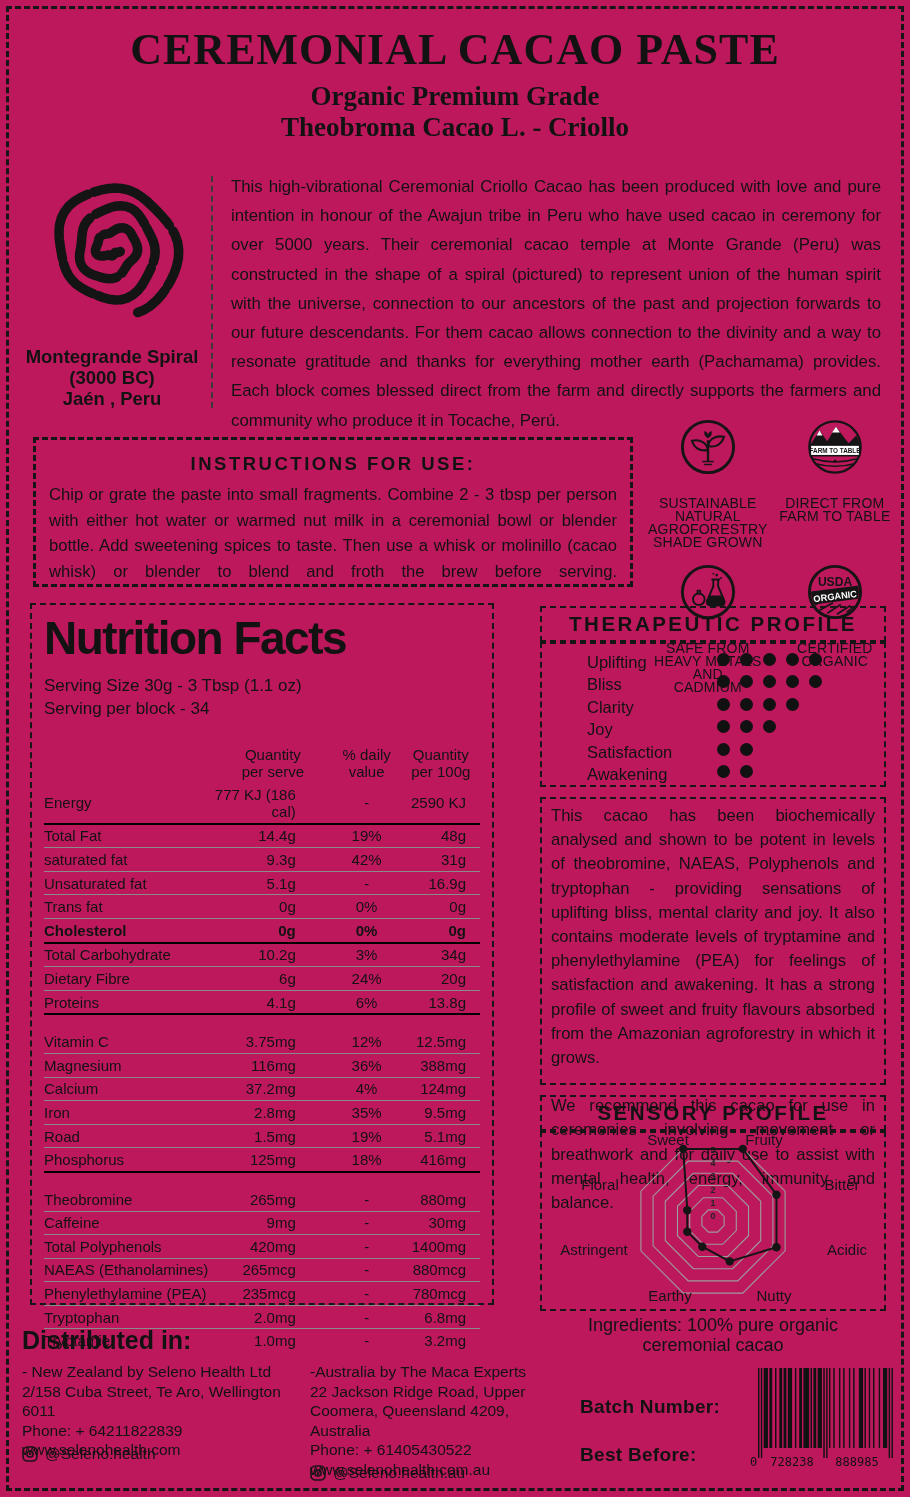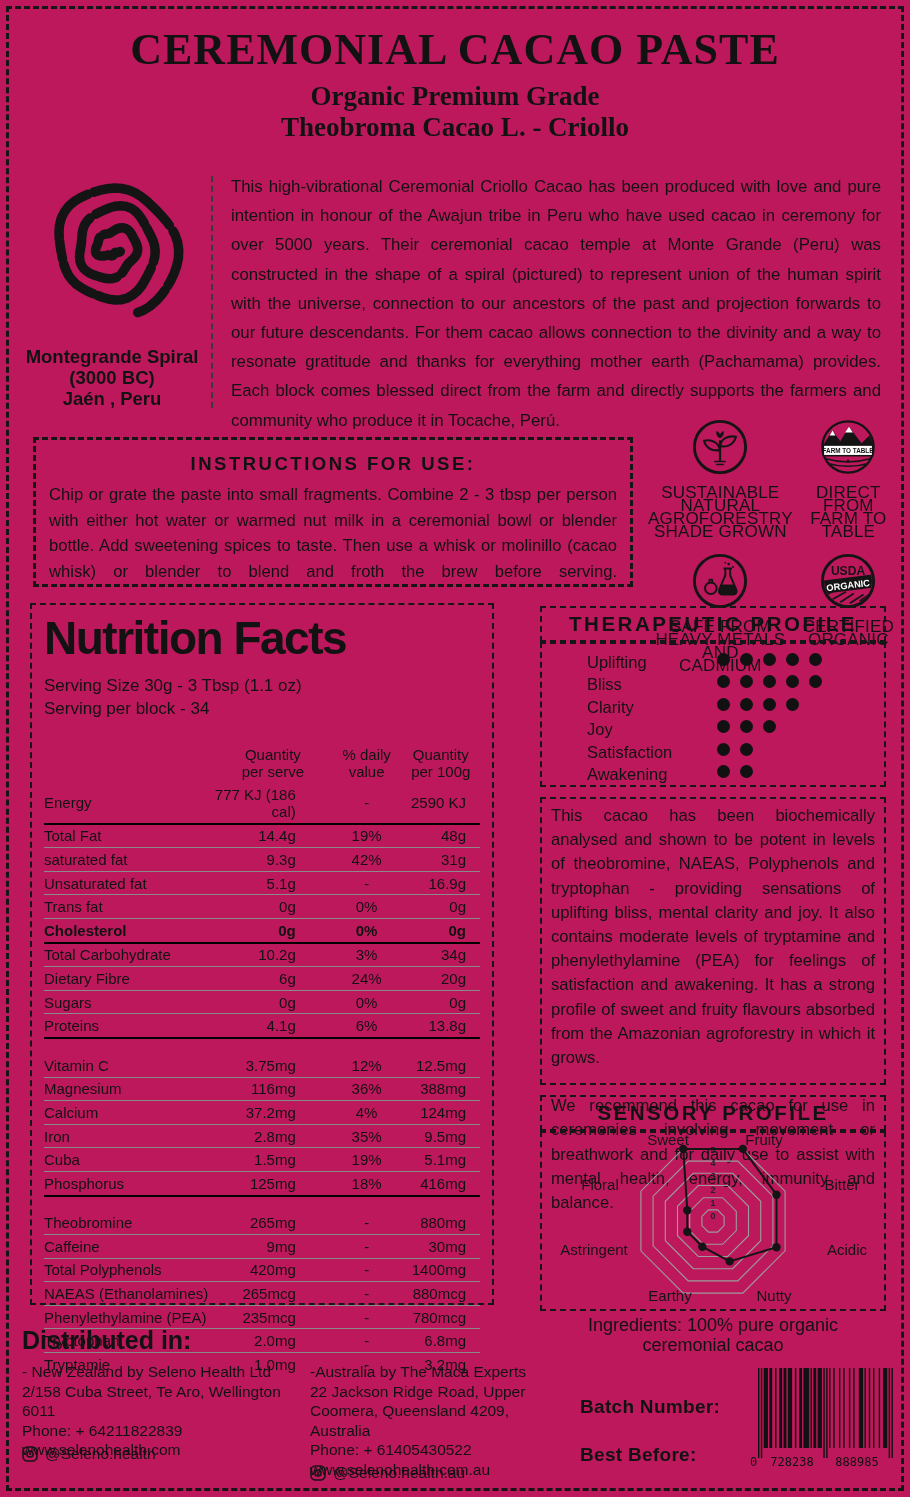--- a/index.html
+++ b/index.html
@@ -16,21 +16,21 @@
   .spiral-caption{margin-top:4px;font-size:18.5px;line-height:21px;white-space:pre-line;font-weight:600;}
   .intro-divider{left:211px;top:176px;height:232px;border-left:2px dashed #3a3a3a;width:0;}
   .intro-par{left:231px;top:172px;width:650px;font-size:16.8px;line-height:29.2px;text-align:justify;}
   
   .inst-box{left:33px;top:437px;width:594px;height:144px;border:3px dashed #161616;}
   .inst-title{text-align:center;font-weight:bold;font-size:18.5px;letter-spacing:2.5px;margin-top:13px;}
   .inst-body{margin:7px 13px 0 13px;font-size:16.6px;line-height:25.6px;text-align:justify;text-align-last:justify;}
   
   .badges{left:648px;top:418px;width:244px;display:grid;grid-template-columns:1fr 1fr;column-gap:10px;row-gap:14px;text-align:center;}
   .badge-icon{width:58px;height:58px;margin:0 auto;}
-  .badge-label{font-size:17px;line-height:13px;letter-spacing:.2px;white-space:pre-line;margin-top:6px;font-weight:500;}
+  .badge-label{font-size:14px;line-height:13px;letter-spacing:.2px;white-space:pre-line;margin-top:17px;font-weight:500;}
   
   .nf-box{left:30px;top:603px;width:464px;height:702px;border:2px dashed #161616;padding:4px 12px;box-sizing:border-box;}
   .nf-title{font-size:46px;font-weight:bold;letter-spacing:-1.5px;margin-top:2px;}
   .nf-serving{font-size:17px;line-height:23px;margin-top:9px;}
   table.nf{width:100%;border-collapse:collapse;margin-top:26px;font-size:15px;}
   table.nf th{font-weight:normal;text-align:center;font-size:15px;line-height:16.5px;white-space:pre-line;vertical-align:bottom;padding-bottom:3px;}
   table.nf th.h-label{width:39%;}
   table.nf th.h-serve{width:27%;}
   table.nf th.h-daily{width:16%;}
   table.nf th.h-per100{width:18%;}
@@ -223,26 +223,20 @@
             <td class="td-serve">10.2g</td>
             <td class="td-daily">3%</td>
             <td class="td-per100">34g</td>
           </tr>
           <tr>
             <td class="td-label">Dietary Fibre</td>
             <td class="td-serve">6g</td>
             <td class="td-daily">24%</td>
             <td class="td-per100">20g</td>
           </tr>
-          <tr>
-            <td class="td-label">Sugars</td>
-            <td class="td-serve">0g</td>
-            <td class="td-daily">0%</td>
-            <td class="td-per100">0g</td>
-          </tr>
           <tr class="thick">
             <td class="td-label">Proteins</td>
             <td class="td-serve">4.1g</td>
             <td class="td-daily">6%</td>
             <td class="td-per100">13.8g</td>
           </tr>
           <tr class="gap-row">
             <td colspan="4"></td>
           </tr>
           <tr>
@@ -263,21 +257,21 @@
             <td class="td-daily">4%</td>
             <td class="td-per100">124mg</td>
           </tr>
           <tr>
             <td class="td-label">Iron</td>
             <td class="td-serve">2.8mg</td>
             <td class="td-daily">35%</td>
             <td class="td-per100">9.5mg</td>
           </tr>
           <tr>
-            <td class="td-label">Cuba</td>
+            <td class="td-label">Road</td>
             <td class="td-serve">1.5mg</td>
             <td class="td-daily">19%</td>
             <td class="td-per100">5.1mg</td>
           </tr>
           <tr class="thick">
             <td class="td-label">Phosphorus</td>
             <td class="td-serve">125mg</td>
             <td class="td-daily">18%</td>
             <td class="td-per100">416mg</td>
           </tr>

